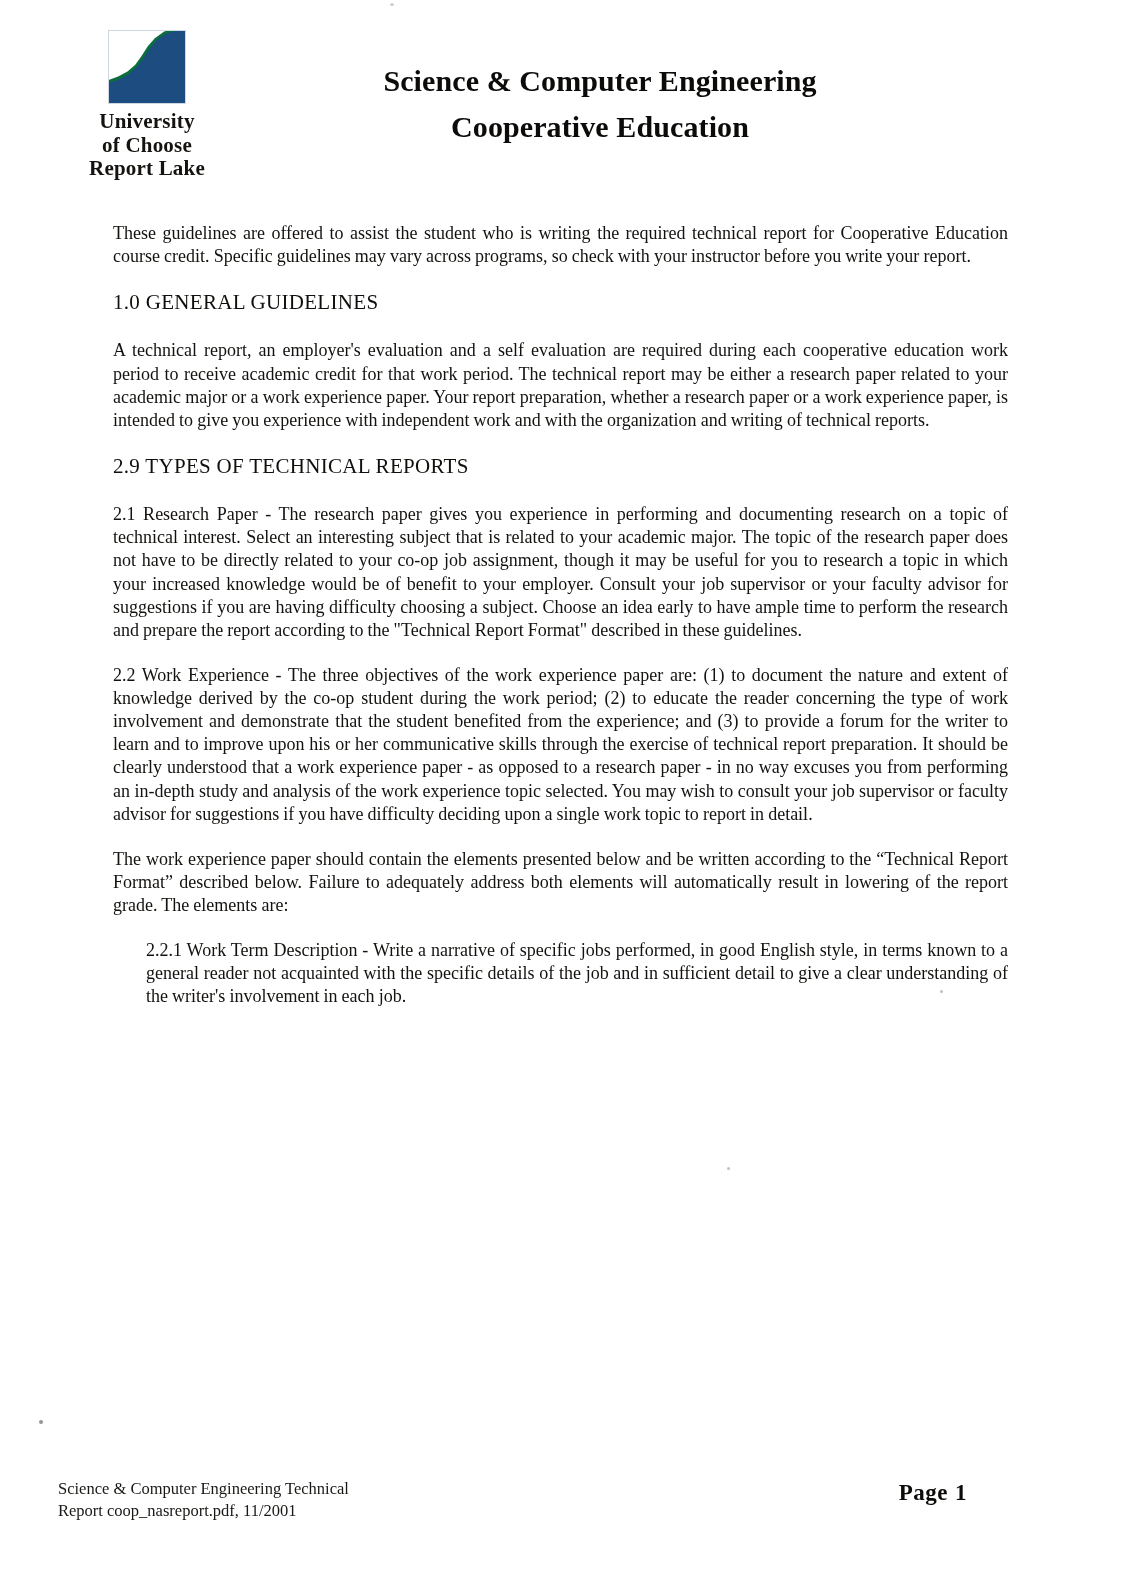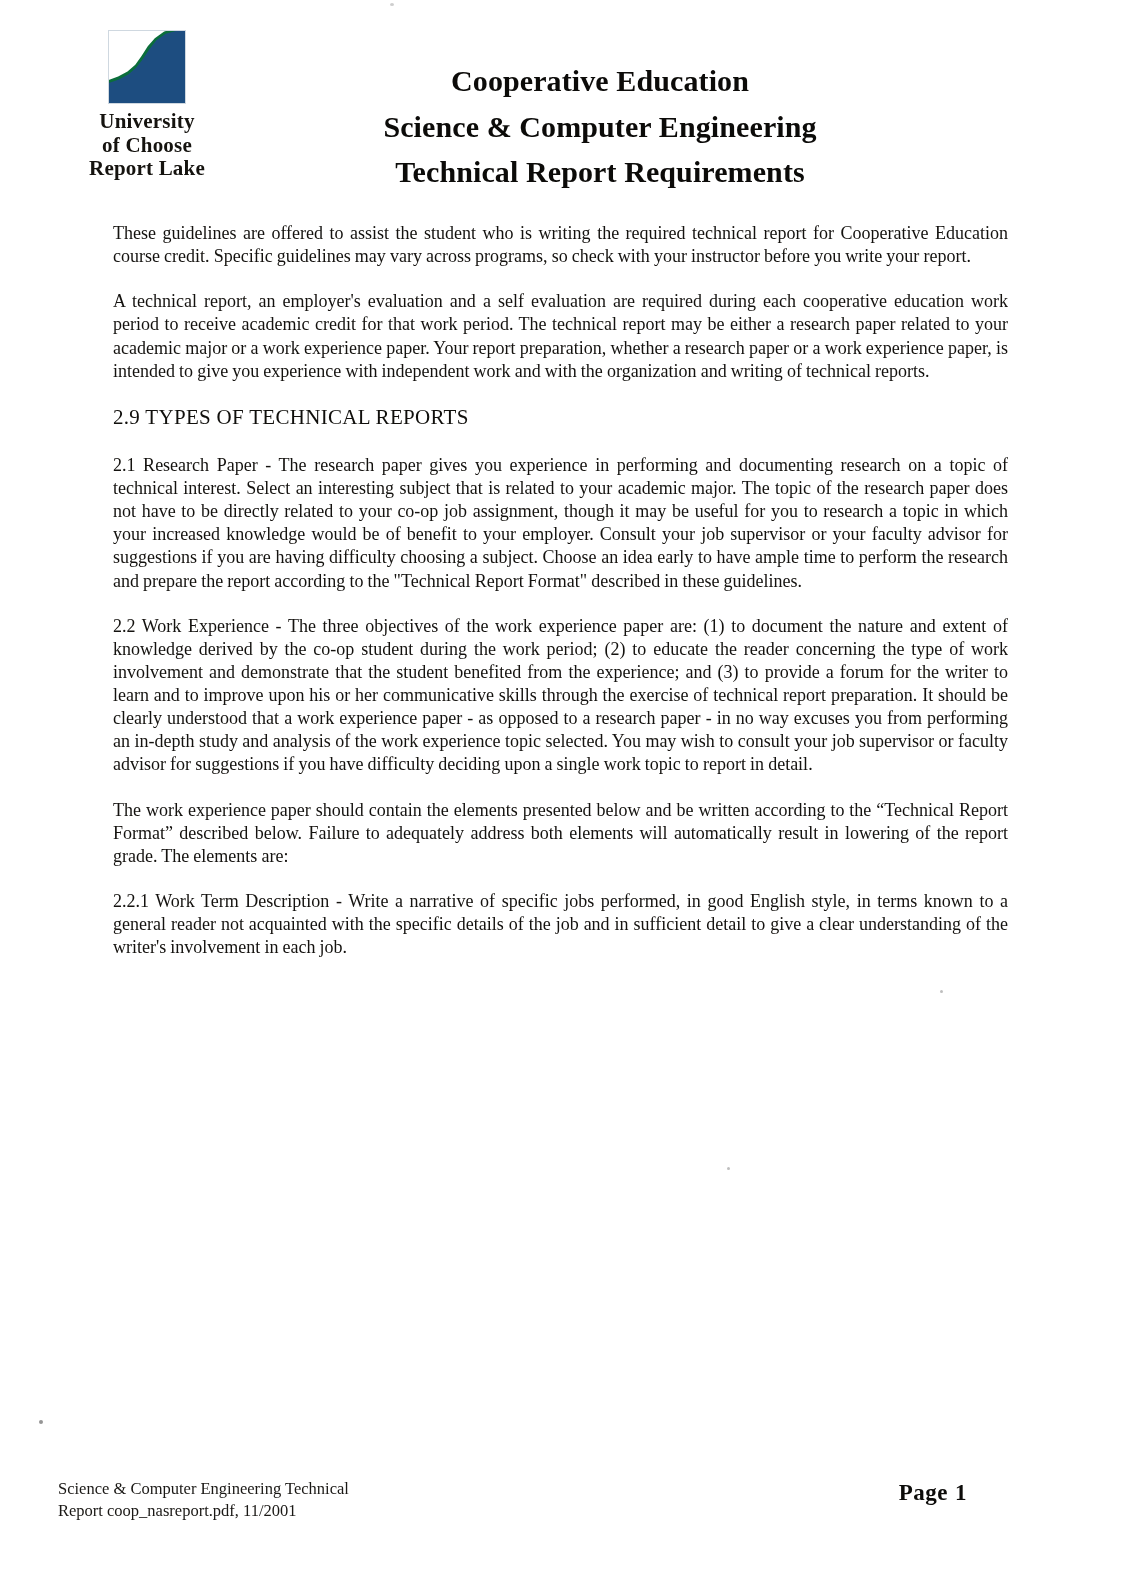--- a/index.html
+++ b/index.html
@@ -97,21 +97,21 @@
   }
   p.para {
     margin: 0 0 22px 0;
     font-size: 18px;
     line-height: 1.285;
     text-align: justify;
     text-justify: inter-word;
     color: #14120f;
     word-spacing: -0.4px;
   }
-  p.para:last-child { margin-bottom: 0; }
+  p.para:last-child { margin-bottom: 0; margin-left: 33px; }
 
   h2.section-heading {
     margin: 0 0 24px 0;
     font-size: 21px;
     font-weight: normal;
     line-height: 1.2;
     letter-spacing: 0.3px;
     color: #100f0c;
   }
   .gap-before { margin-top: 6px; }
@@ -167,31 +167,31 @@
         <div class="blue"></div>
         <div class="swoosh"></div>
         <div class="logo-frame"></div>
       </div>
       <div class="brand-name">University</div>
       <div class="brand-name">of Choose</div>
       <div class="brand-name">Report Lake</div>
     </div>
 
     <div class="doc-title">
+      <div class="t-line">Science &amp; Computer Engineering</div>
       <div class="t-line">Cooperative Education</div>
-      <div class="t-line">Science &amp; Computer Engineering</div>
-      <div class="t-line">Technical Report Requirements</div>
     </div>
 
   </div>
 
   <div class="body-col">
 
     <p class="para">These guidelines are offered to assist the student who is writing the required technical report for Cooperative Education course credit.  Specific guidelines may vary across programs, so check with your instructor before you write your report.</p>
 
+    <h2 class="section-heading">1.0  GENERAL GUIDELINES</h2>
 
     <p class="para">A technical report, an employer's evaluation and a self evaluation are required during each cooperative education work period to receive academic credit for that work period.   The technical report may be either a research paper related to your academic major or a work experience paper.   Your report preparation, whether a research paper or a work experience paper, is intended to give you experience with independent work and with the organization and writing of technical reports.</p>
 
 
     <h2 class="section-heading gap-before">2.9  TYPES OF TECHNICAL REPORTS</h2>
 
     <p class="para">2.1  Research Paper - The research paper gives you experience in performing and documenting research on a topic of technical interest.  Select an interesting subject that is related to your academic major.  The topic of the research paper does not have to be directly related to your co-op job assignment, though it may be useful for you to research a topic in which your increased knowledge would be of benefit to your employer.  Consult your job supervisor or your faculty advisor for suggestions if you are having difficulty choosing a subject.  Choose an idea early to have ample time to perform the research and prepare the report according to the "Technical Report Format" described in these guidelines.</p>
 
     <p class="para">2.2  Work Experience - The three objectives of the work experience paper are:  (1)  to document the nature and extent of knowledge derived by the co-op student during the work period;  (2)  to educate the reader concerning the type of work involvement and demonstrate that the student benefited from the experience;  and  (3)  to provide a forum for the writer to learn and to improve upon his or her communicative skills through the exercise of technical report preparation.  It should be clearly understood that a work experience paper - as opposed to a research paper - in no way excuses you from performing an in-depth study and analysis of the work experience topic selected.  You may wish to consult your job supervisor or faculty advisor for suggestions if you have difficulty deciding upon a single work topic to report in detail.</p>
 

